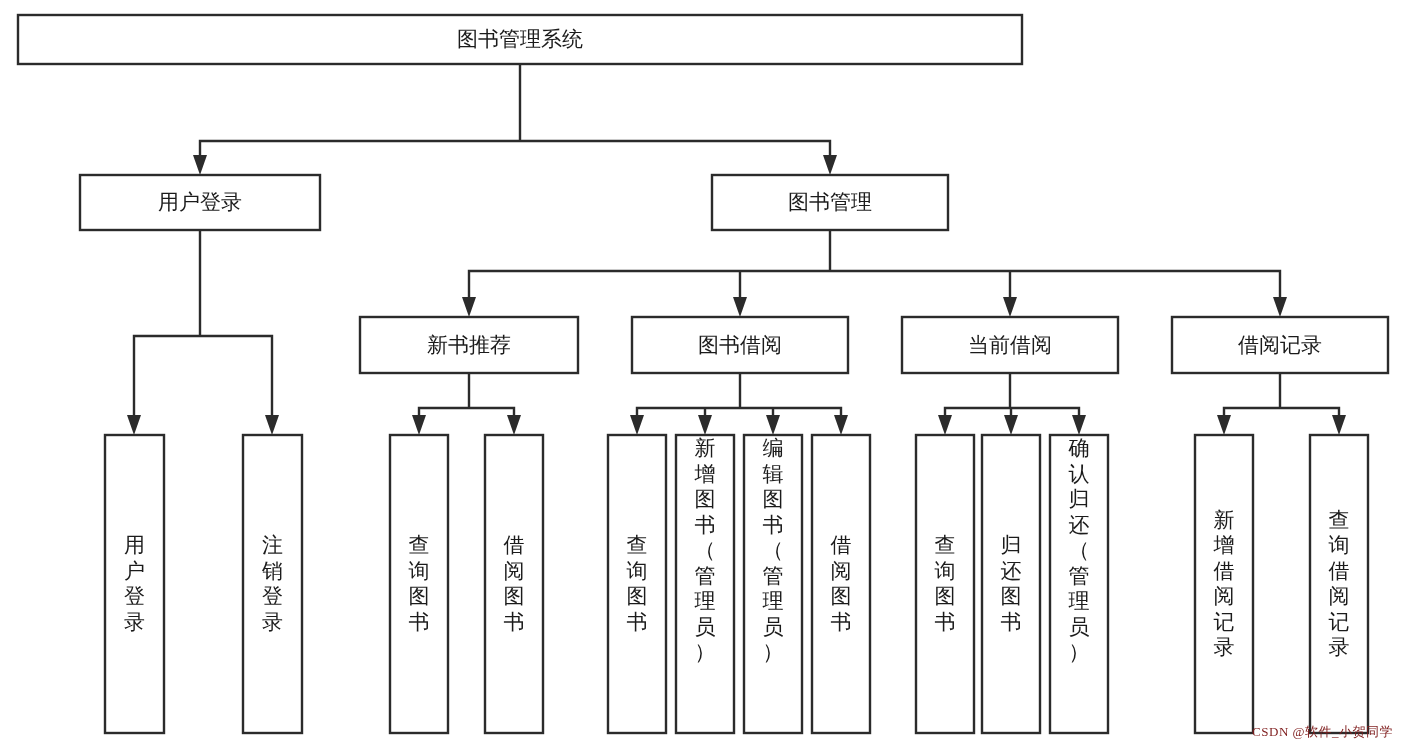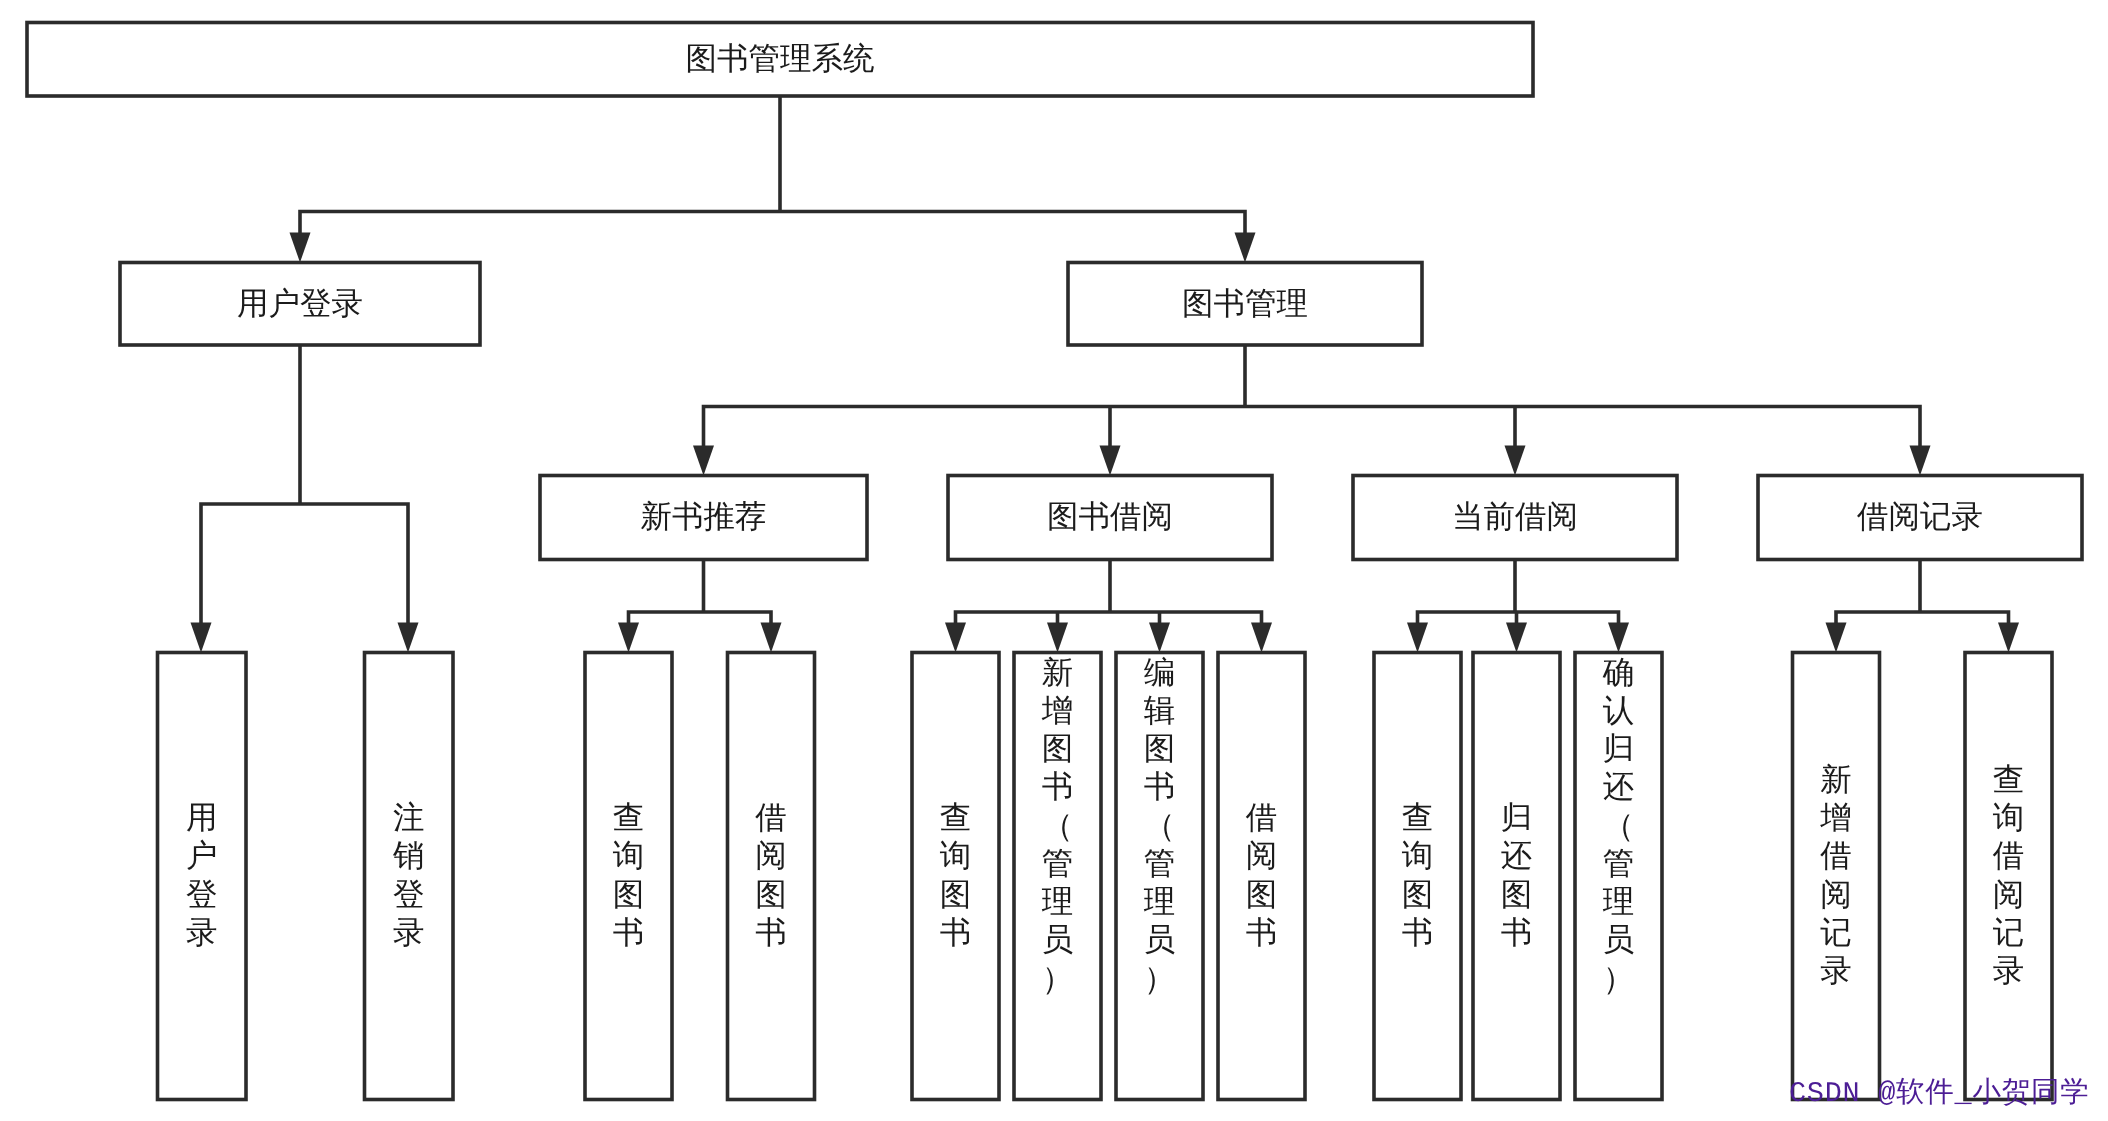--- a/index.html
+++ b/index.html
@@ -50,23 +50,23 @@
   .node-label-vertical {
     fill: #1b1b1b;
     font-family: "Liberation Sans", "DejaVu Sans", sans-serif;
     font-size: 21px;
     text-anchor: middle;
   }
   .watermark {
     position: absolute;
     right: 12px;
     bottom: 6px;
-    font-family: Liberation Mono, monospace;
-    font-size: 19px;
-    color: #4c1d95;
+    font-family: Liberation Serif, serif;
+    font-size: 13px;
+    color: #7f1d1d;
     white-space: nowrap;
     letter-spacing: 0.5px;
   }
 </style>
 </head>
 <body>
 
 <div id="diagram-root">
   <svg class="flow" viewBox="0 0 1405 747">
     <g id="edges-layer">

